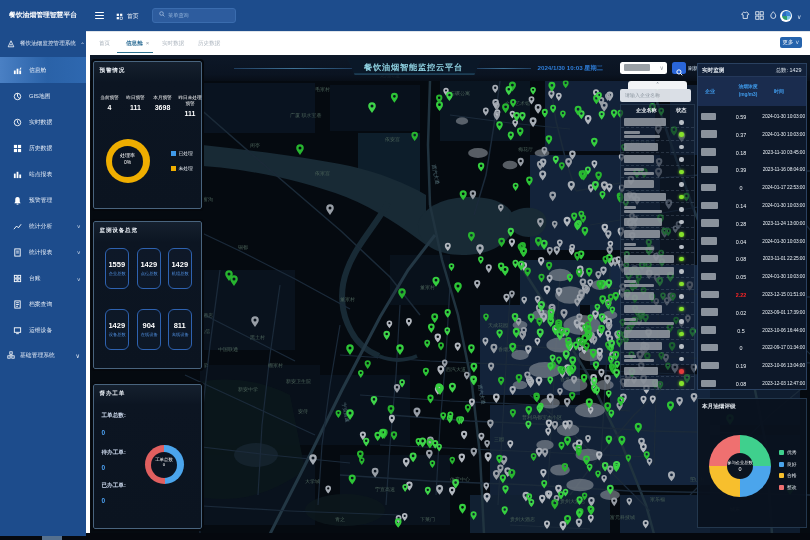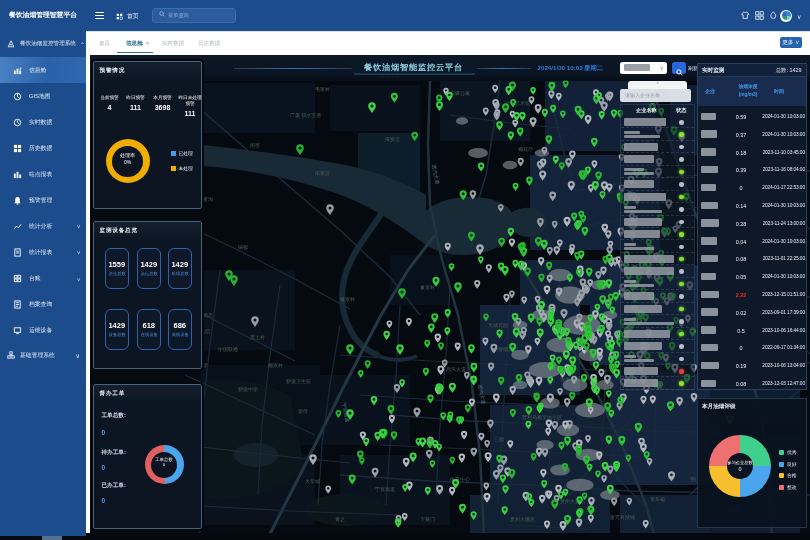--- a/index.html
+++ b/index.html
@@ -1061,25 +1061,25 @@
             </div>
           <div class="box6" style="left:74px;top:26px">
               <div class="nm">1429</div>
               <div class="lb">机组总数</div>
             </div>
           <div class="box6" style="left:11px;top:87px">
               <div class="nm">1429</div>
               <div class="lb">设备总数</div>
             </div>
           <div class="box6" style="left:43px;top:87px">
-              <div class="nm">618</div>
+              <div class="nm">904</div>
               <div class="lb">在线设备</div>
             </div>
           <div class="box6" style="left:74px;top:87px">
-              <div class="nm">686</div>
+              <div class="nm">811</div>
               <div class="lb">离线设备</div>
             </div>
         </div>
 
         <div class="panel" id="panelC">
           <div class="ptitle">督办工单</div>
           <div class="wlab" style="top:27px">工单总数:</div>
           <div class="wval" style="top:44px">0</div>
           <div class="wlab" style="top:64px">待办工单:</div>
           <div class="wval" style="top:79px">0</div>

